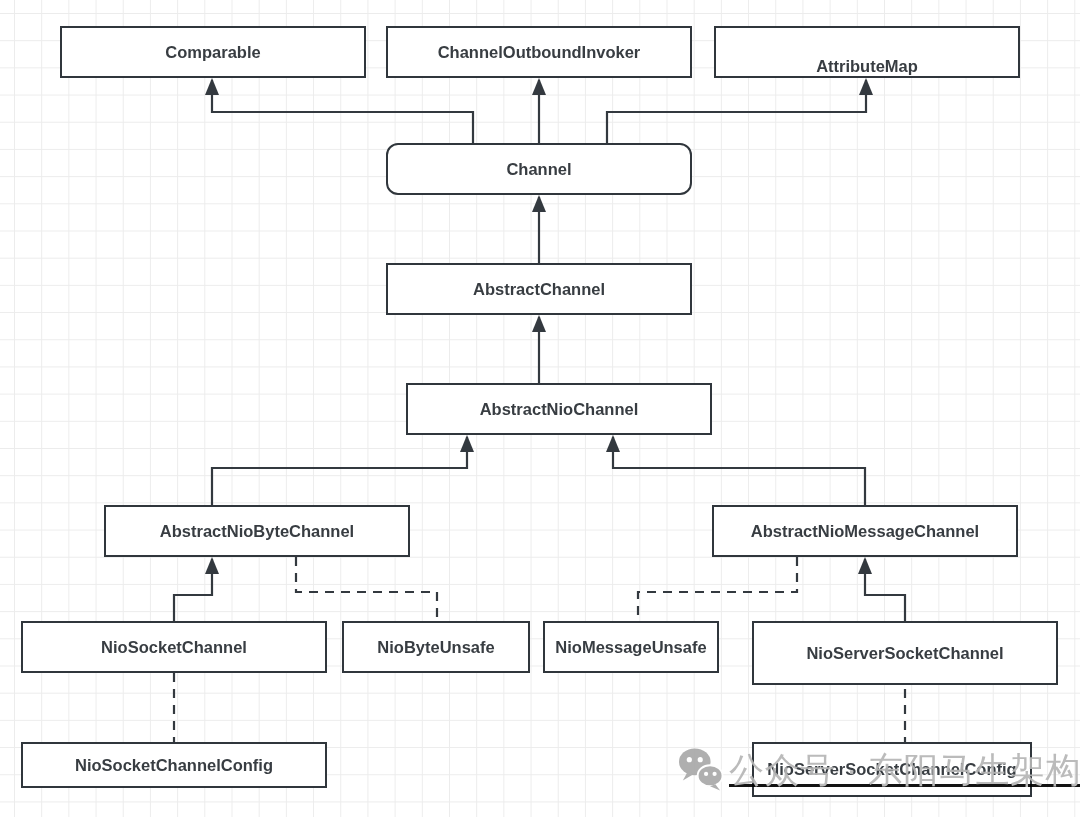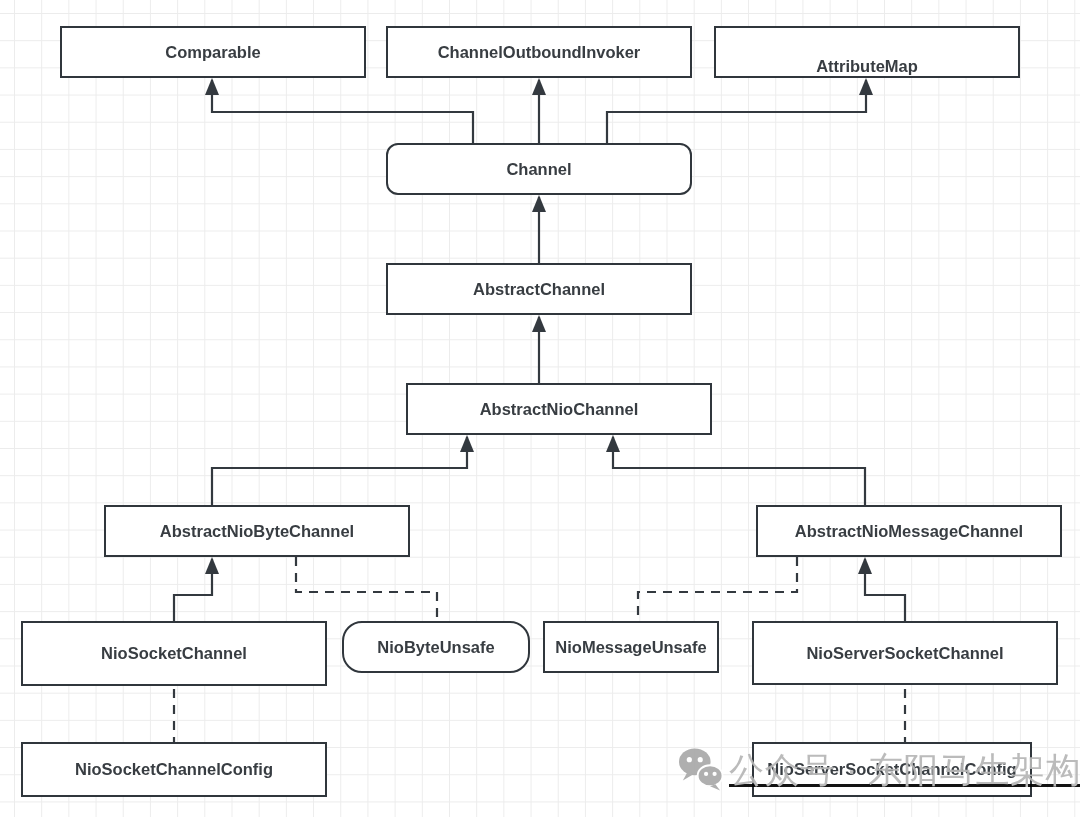--- a/index.html
+++ b/index.html
@@ -115,36 +115,36 @@
       </div>
       <div class="node" style="left: 386px; top: 263px; width: 306px; height: 52px;">
         <span>AbstractChannel</span>
       </div>
       <div class="node" style="left: 406px; top: 383px; width: 306px; height: 52px;">
         <span>AbstractNioChannel</span>
       </div>
       <div class="node" style="left: 59px; top: 505px; width: 306px; height: 52px; margin-left: 45px;">
         <span>AbstractNioByteChannel</span>
       </div>
-      <div class="node" style="left: 712px; top: 505px; width: 306px; height: 52px; margin-left: 44px;">
+      <div class="node" style="left: 712px; top: 505px; width: 306px; height: 52px;">
         <span>AbstractNioMessageChannel</span>
       </div>
-      <div class="node" style="left: 21px; top: 621px; width: 306px; height: 65px;">
+      <div class="node" style="left: 21px; top: 621px; width: 306px; height: 52px;">
         <span>NioSocketChannel</span>
       </div>
-      <div class="node" style="left: 342px; top: 621px; width: 188px; height: 52px; border-radius: 20px;">
+      <div class="node" style="left: 342px; top: 621px; width: 188px; height: 52px;">
         <span>NioByteUnsafe</span>
       </div>
       <div class="node" style="left: 543px; top: 621px; width: 176px; height: 52px;">
         <span>NioMessageUnsafe</span>
       </div>
       <div class="node" style="left: 752px; top: 621px; width: 306px; height: 64px;">
         <span>NioServerSocketChannel</span>
       </div>
-      <div class="node" style="left: 21px; top: 742px; width: 306px; height: 55px; justify-content: center;">
+      <div class="node" style="left: 21px; top: 742px; width: 306px; height: 46px; justify-content: center;">
         <span>NioSocketChannelConfig</span>
       </div>
       <div class="node" style="left: 752px; top: 742px; width: 280px; height: 55px;">
         <span>NioServerSocketChannelConfig</span>
       </div>
     </div>
 
   <div class="watermark">
     <svg width="46" height="44" viewBox="0 0 48 46">
       <g fill="#a9a9a9">

